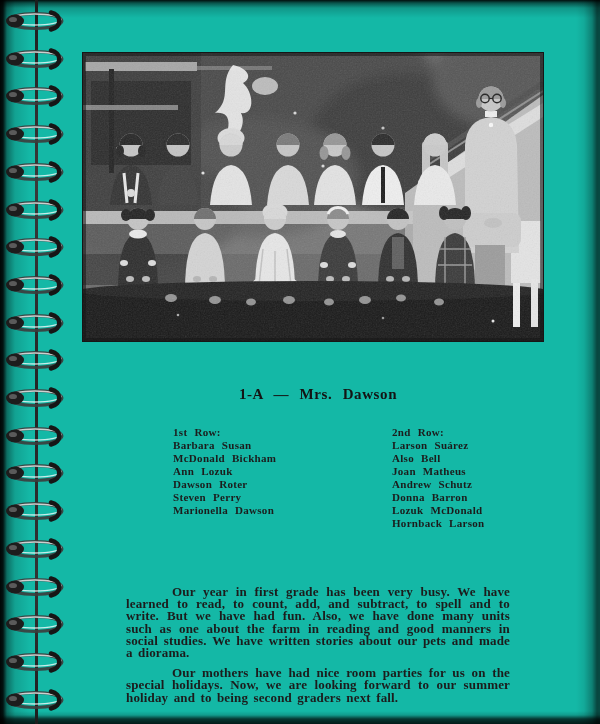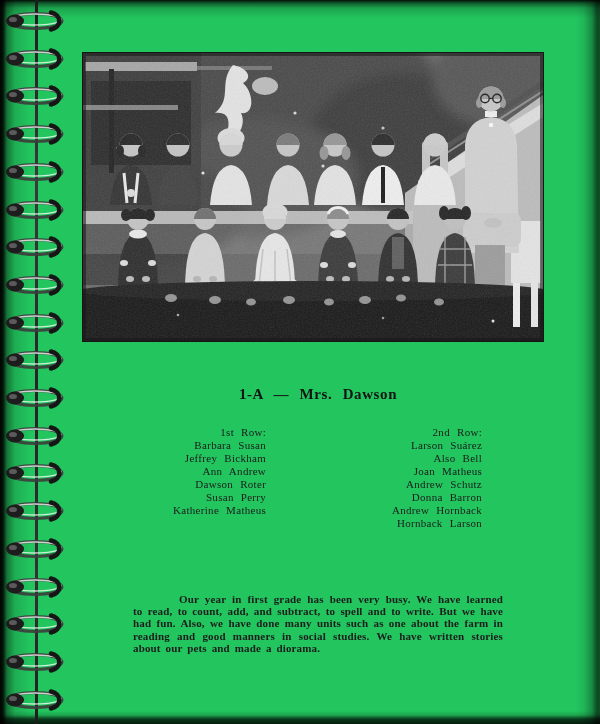--- a/index.html
+++ b/index.html
@@ -1,18 +1,18 @@
 <!DOCTYPE html>
 <html><head>
 <meta charset="utf-8">
 <style>
   html,body{margin:0;padding:0;background:#e8e8e8;}
   .stage{
     position:relative;width:600px;height:724px;margin:0 auto;
-    background:#22c55e;overflow:hidden;
+    background:#14b8a6;overflow:hidden;
     font-family:"Liberation Serif", serif;color:#1a1a1a;
   }
   
   .edge{position:absolute;pointer-events:none;z-index:4;}
   .edge-top{top:0;left:0;right:0;height:18px;
     background:linear-gradient(to bottom, rgba(0,0,0,0.92) 0, rgba(0,0,0,0.55) 3px, rgba(0,0,0,0.18) 8px, rgba(0,0,0,0) 18px);}
   .edge-left{top:0;bottom:0;left:0;width:30px;
     background:linear-gradient(to right, rgba(0,0,0,0.97) 0, rgba(0,0,0,0.9) 3px, rgba(0,0,0,0.4) 7px, rgba(0,0,0,0.12) 15px, rgba(0,0,0,0) 30px);}
   .edge-right{top:0;bottom:0;right:0;width:24px;
     background:linear-gradient(to left, rgba(0,0,0,0.6) 0, rgba(0,0,0,0.62) 3px, rgba(0,0,0,0.3) 8px, rgba(0,0,0,0.08) 16px, rgba(0,0,0,0) 24px);}
@@ -27,26 +27,26 @@
 
   
   .photo{position:absolute;left:82px;top:52px;width:460px;height:288px;z-index:2;
     border:1px solid #161616;background:#555;}
   .photo svg{display:block;width:100%;height:100%;}
 
   
   .title{position:absolute;left:118px;top:386px;width:400px;margin:0;z-index:2;
     text-align:center;font-size:15px;font-weight:bold;letter-spacing:0.6px;word-spacing:6px;color:#141414;}
   .names{position:absolute;top:426px;left:0;width:600px;z-index:2;}
-  .col{position:absolute;top:0;font-size:11px;line-height:13px;font-weight:normal;
-    letter-spacing:0.3px;word-spacing:4px;color:#1c1c1c;white-space:nowrap;text-align:right;}
+  .col{position:absolute;top:0;font-size:11px;line-height:13px;font-weight:bold;
+    letter-spacing:0.3px;word-spacing:4px;color:#1c1c1c;white-space:nowrap;}
   .col1{left:173px;}
   .col2{left:392px;}
   .paras{position:absolute;left:118px;top:578px;width:400px;z-index:2;}
-  .paras p{margin:15px;font-size:11px;line-height:12.2px;font-weight:bold;
+  .paras p{margin:8px;font-size:13px;line-height:12.2px;font-weight:bold;
     text-align:justify;text-indent:46px;letter-spacing:0.15px;word-spacing:2px;color:#1c1c1c;}
 </style>
 </head>
 <body>
 
 <div class="stage">
 
   <div class="photo">
     <svg viewBox="0 0 460 288" preserveAspectRatio="none">
       <defs>
@@ -238,40 +238,41 @@
       <rect x="1.5" y="1.5" width="457" height="285" fill="none" stroke="#161616" stroke-width="3" opacity="0.55"></rect>
     </svg>
   </div>
 
   <h1 class="title">1-A — Mrs. Dawson</h1>
 
   <div class="names">
     <div class="col col1">
       <div>1st Row:</div>
       <div>Barbara Susan</div>
-      <div>Jeffrey Bickham</div>
-      <div>Ann Andrew</div>
+      <div>McDonald Bickham</div>
+      <div>Ann Lozuk</div>
       <div>Dawson Roter</div>
-      <div>Susan Perry</div>
-      <div>Katherine Matheus</div>
+      <div>Steven Perry</div>
+      <div>Marionella Dawson</div>
     </div>
     <div class="col col2">
       <div>2nd Row:</div>
       <div>Larson Suárez</div>
       <div>Also Bell</div>
       <div>Joan Matheus</div>
       <div>Andrew Schutz</div>
       <div>Donna Barron</div>
-      <div>Andrew Hornback</div>
+      <div>Lozuk McDonald</div>
       <div>Hornback Larson</div>
     </div>
   </div>
 
   <div class="paras">
     <p>Our year in first grade has been very busy. We have learned to read, to count, add, and subtract, to spell and to write. But we have had fun. Also, we have done many units such as one about the farm in reading and good manners in social studies. We have written stories about our pets and made a diorama.</p>
+    <p>Our mothers have had nice room parties for us on the special holidays. Now, we are looking forward to our summer holiday and to being second graders next fall.</p>
   </div>
 
   <div class="spine-line"></div>
   <div id="rings">
       <div class="ring-wrap" style="top: 10px;">
         <svg width="62" height="22" viewBox="0 0 62 22">
           <ellipse cx="31" cy="11" rx="27" ry="7.5" fill="none" stroke="#3c3c3c" stroke-width="3" opacity="0.9"></ellipse>
           <ellipse cx="31" cy="9.5" rx="26" ry="5.5" fill="none" stroke="#ffffff" stroke-width="1.3" opacity="0.75"></ellipse>
           <ellipse cx="11" cy="11" rx="9" ry="6.5" fill="#1d1d1d"></ellipse>
           <ellipse cx="9" cy="9.5" rx="4" ry="2.6" fill="#5a5a5a"></ellipse>

